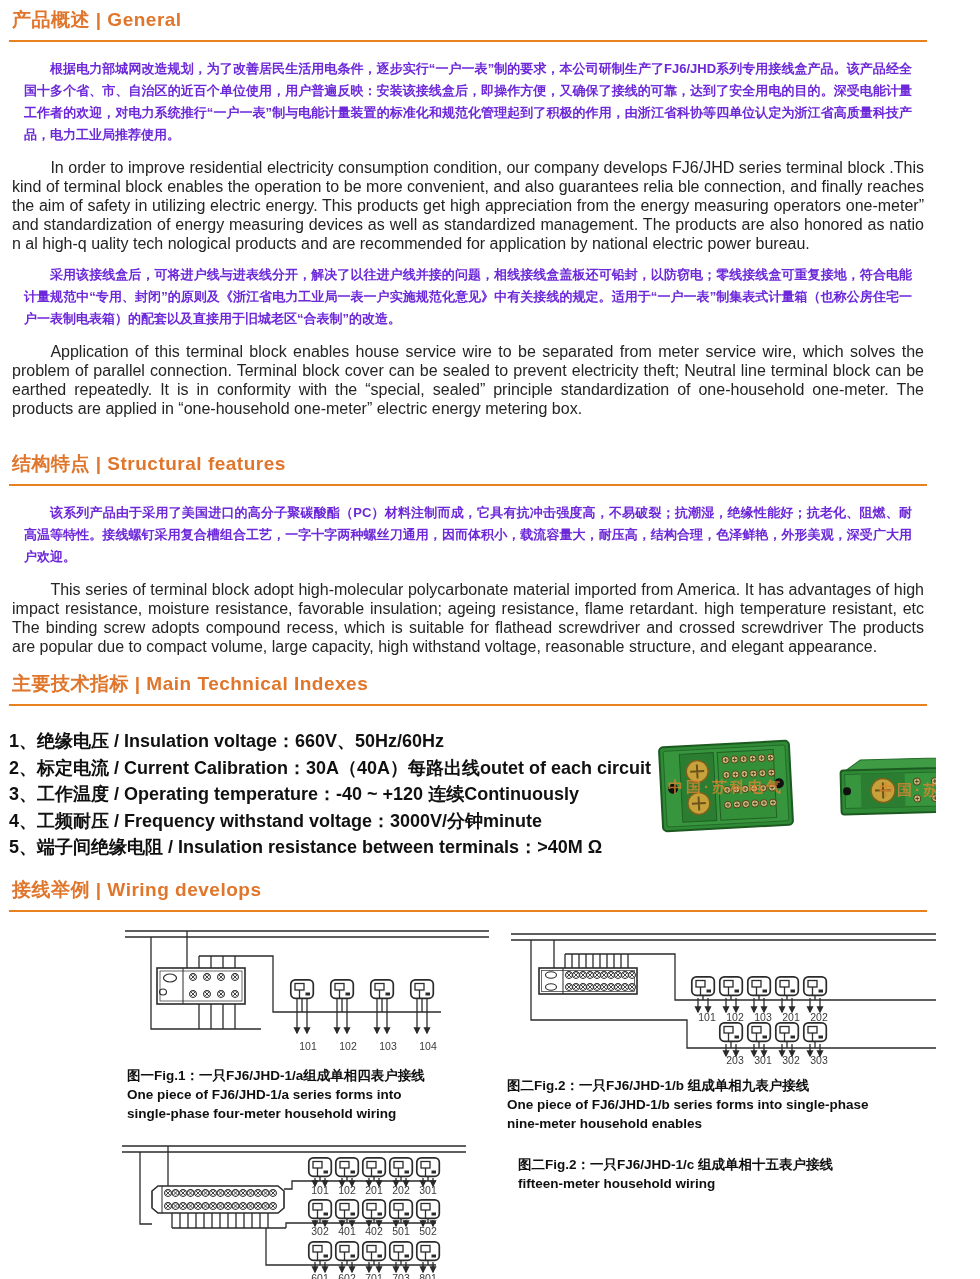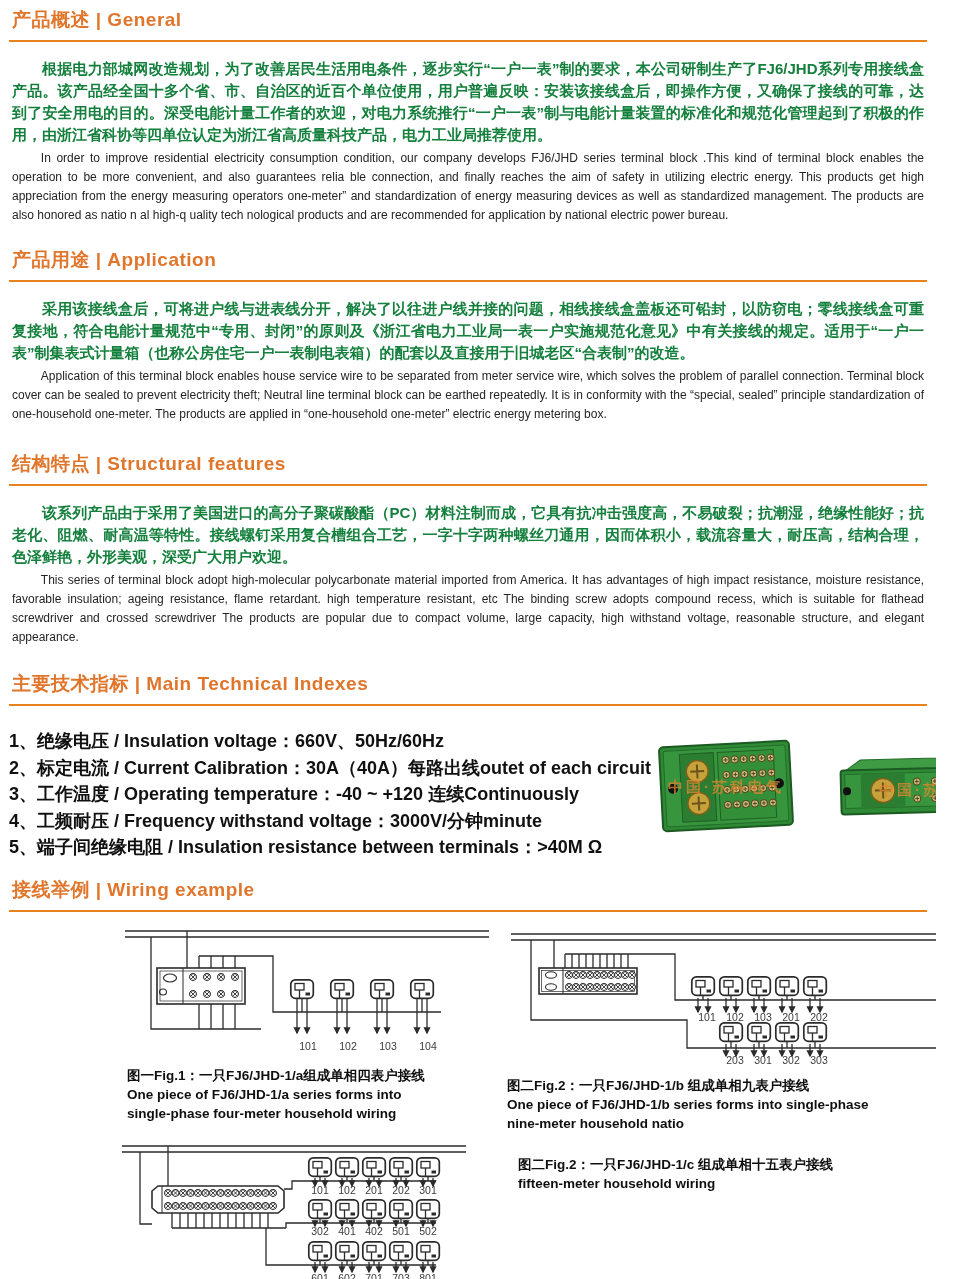--- a/index.html
+++ b/index.html
@@ -2,23 +2,23 @@
 <html><head>
 <meta charset="utf-8">
 <style>
   html,body{margin:0;padding:0;background:#fff;}
   .page{position:relative;width:936px;height:1279px;background:#fff;overflow:hidden;
         font-family:"Liberation Sans","DejaVu Sans",sans-serif;color:#141414;}
   .sec{position:absolute;left:9px;right:9px;}
   .head{margin:0;font-size:19px;line-height:24px;font-weight:700;color:#e0762c;
         padding:0 0 8px 3px;border-bottom:2px solid #e8821f;letter-spacing:.5px;}
   .body{margin-top:16px;padding:0 3px;}
-  .cn{margin:0;font-size:15px;line-height:22px;font-weight:600;color:#15803d;
+  .cn{margin:12px;font-size:13px;line-height:22px;font-weight:600;color:#6d28d9;
       text-indent:2em;text-align:justify;}
-  .en{margin:3px 0 0;font-size:12px;line-height:19px;font-weight:400;color:#242424;
+  .en{margin:3px 0 0;font-size:16px;line-height:19px;font-weight:400;color:#242424;
       text-indent:2.4em;text-align:justify;}
   .tech-row{display:flex;margin-top:22px;}
   .tech-list{list-style:none;margin:0;padding:0;flex:1;}
   .tech-list li{font-size:18px;font-weight:700;line-height:26.5px;color:#101010;white-space:nowrap;}
   .photos{width:412px;display:flex;gap:34px;padding:6px 24px 0 0;align-items:flex-start;}
   .photo2{margin-top:18px;}
   .wrow1{display:flex;margin-top:12px;}
   .f1{width:497px;}
   .f1 svg{margin-left:102px;}
   .f2{flex:1;}
@@ -62,21 +62,20 @@
 
   <section class="sec" style="top:8px">
     <h2 class="head">产品概述 | General</h2>
     <div class="body">
       <p class="cn">根据电力部城网改造规划，为了改善居民生活用电条件，逐步实行“一户一表”制的要求，本公司研制生产了FJ6/JHD系列专用接线盒产品。该产品经全国十多个省、市、自治区的近百个单位使用，用户普遍反映：安装该接线盒后，即操作方便，又确保了接线的可靠，达到了安全用电的目的。深受电能计量工作者的欢迎，对电力系统推行“一户一表”制与电能计量装置的标准化和规范化管理起到了积极的作用，由浙江省科协等四单位认定为浙江省高质量科技产品，电力工业局推荐使用。</p>
       <p class="en">In order to improve residential electricity consumption condition, our company develops FJ6/JHD series terminal block .This kind of terminal block enables the operation to be more convenient, and also guarantees relia ble connection, and finally reaches the aim of safety in utilizing electric energy. This products get high appreciation from the energy measuring operators one-meter” and standardization of energy measuring devices as well as standardized management. The products are also honored as natio n al high-q uality tech nological products and are recommended for application by national electric power bureau.</p>
     </div>
   </section>
 
   <section class="sec" style="top:248px">
-    <h2 class="head">产品用途 | Application</h2>
     <div class="body">
       <p class="cn">采用该接线盒后，可将进户线与进表线分开，解决了以往进户线并接的问题，相线接线盒盖板还可铅封，以防窃电；零线接线盒可重复接地，符合电能计量规范中“专用、封闭”的原则及《浙江省电力工业局一表一户实施规范化意见》中有关接线的规定。适用于“一户一表”制集表式计量箱（也称公房住宅一户一表制电表箱）的配套以及直接用于旧城老区“合表制”的改造。</p>
       <p class="en">Application of this terminal block enables house service wire to be separated from meter service wire, which solves the problem of parallel connection. Terminal block cover can be sealed to prevent electricity theft; Neutral line terminal block can be earthed repeatedly. It is in conformity with the “special, sealed” principle standardization of one-household one-meter. The products are applied in “one-household one-meter” electric energy metering box.</p>
     </div>
   </section>
 
   <section class="sec" style="top:452px">
     <h2 class="head">结构特点 | Structural features</h2>
     <div class="body">
       <p class="cn">该系列产品由于采用了美国进口的高分子聚碳酸酯（PC）材料注制而成，它具有抗冲击强度高，不易破裂；抗潮湿，绝缘性能好；抗老化、阻燃、耐高温等特性。接线螺钉采用复合槽组合工艺，一字十字两种螺丝刀通用，因而体积小，载流容量大，耐压高，结构合理，色泽鲜艳，外形美观，深受广大用户欢迎。</p>
@@ -159,21 +158,21 @@
               <use href="#pscr" x="154" y="46"></use>
               <use href="#pscr" x="172" y="46"></use>
           </g>
           <text class="wm" x="102" y="43" text-anchor="middle">中国·苏科电气</text>
         </svg>
       </div>
     </div>
   </section>
 
   <section class="sec" style="top:878px">
-    <h2 class="head">接线举例 | Wiring example</h2>
+    <h2 class="head">接线举例 | Wiring develops</h2>
 
     <div class="wrow1">
 
       <div class="f1">
         <svg width="392" height="132" viewBox="0 0 392 132">
           <path class="wire" d="M14,7 H378 M14,13 H378"></path>
           <path class="wire" d="M40,13 V105 H150"></path>
           <path class="wire" d="M76,7 V44"></path>
           <path class="wire" d="M88,44 V32 M100,44 V32 M112,44 V32 M124,44 V32 M88,32 H162 V88 H330"></path>
           <path class="wire" d="M88,80 V105 M100,80 V105 M112,80 V105 M124,80 V105"></path>
@@ -281,21 +280,21 @@
           <line class="wire" x1="307" y1="120" x2="307" y2="132" marker-end="url(#arr)"></line>
           <line class="wire" x1="317" y1="120" x2="317" y2="132" marker-end="url(#arr)"></line>
           <text class="lbl" x="232" y="140" text-anchor="middle">203</text>
           <text class="lbl" x="260" y="140" text-anchor="middle">301</text>
           <text class="lbl" x="288" y="140" text-anchor="middle">302</text>
           <text class="lbl" x="316" y="140" text-anchor="middle">303</text>
         </svg>
         <div class="cap">
           <p>图二Fig.2：一只FJ6/JHD-1/b 组成单相九表户接线</p>
           <p>One piece of FJ6/JHD-1/b series forms into single-phase</p>
-          <p>nine-meter household natio</p>
+          <p>nine-meter household enables</p>
         </div>
       </div>
     </div>
 
     <div class="wrow2">
       <svg width="402" height="152" viewBox="0 0 402 152">
         <path class="wire" d="M16,13 H360 M16,19 H360"></path>
         <path class="wire" d="M34,19 V91 H46"></path>
         <path class="wire" d="M62,13 V53"></path>
         <polygon points="52,53 172,53 178,58 178,75 172,80 52,80 46,75 46,58" fill="#fff" stroke="#2b2b2b" stroke-width="1.6"></polygon>

